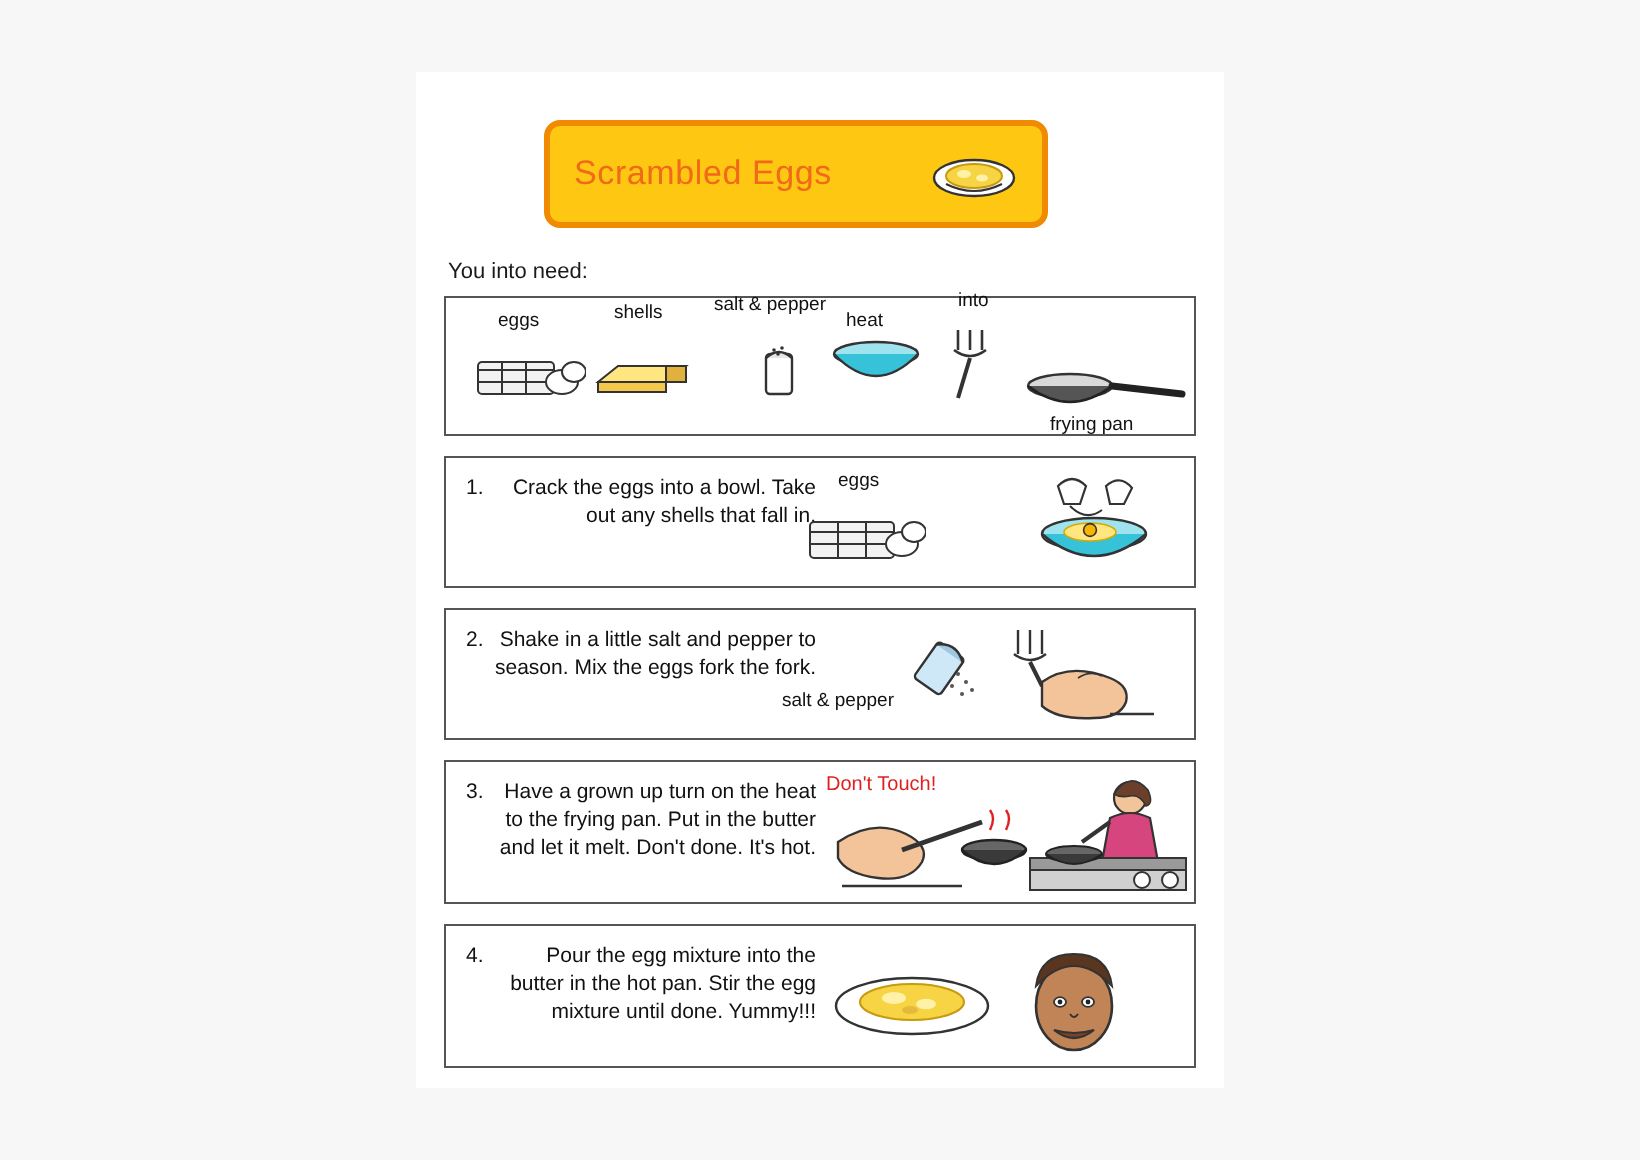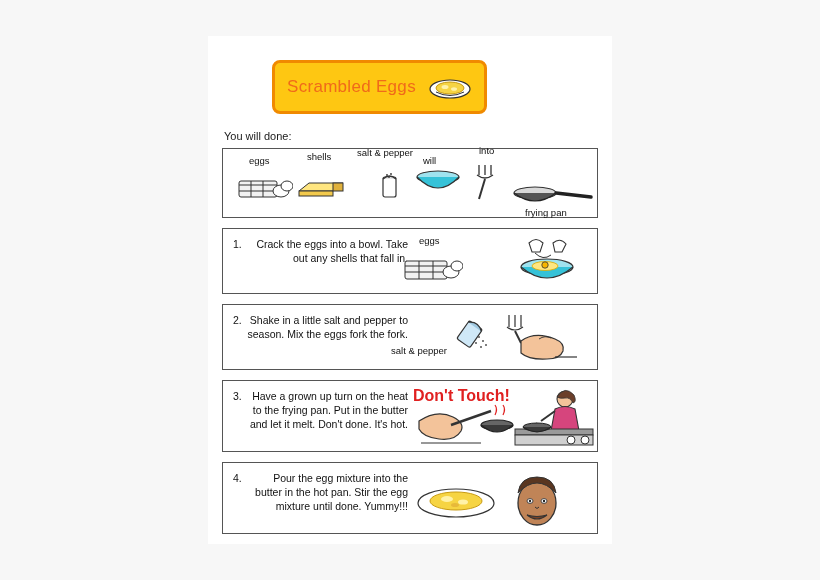--- a/index.html
+++ b/index.html
@@ -18,21 +18,21 @@
     width: 404px;
     height: 508px;
     background: #ffffff;
     box-sizing: border-box;
   }
   
   .title-banner {
     position: absolute;
     left: 64px;
     top: 24px;
-    width: 215px;
+    width: 252px;
     height: 54px;
     background: #fec712;
     border: 3px solid #f08a00;
     border-radius: 8px;
     box-sizing: border-box;
     display: flex;
     align-items: center;
     padding: 0 12px;
   }
   .title-text {
@@ -93,22 +93,22 @@
   .cap {
     position: absolute;
     font-size: 9.5px;
     color: #111;
     white-space: nowrap;
   }
   
   .art { position: absolute; }
   .dont-touch {
     position: absolute;
-    font-size: 16px;
-    font-weight: bold;
+    font-size: 10px;
+    font-weight: normal;
     color: #e02020;
     white-space: nowrap;
   }
 </style>
 </head>
 <body>
 
 <div id="page">
 
   <div class="title-banner">
@@ -117,21 +117,21 @@
       <svg width="44" height="26" viewBox="0 0 44 26">
         <ellipse cx="22" cy="15" rx="20" ry="9" fill="#ffffff" stroke="#333" stroke-width="1.2"></ellipse>
         <ellipse cx="22" cy="14" rx="14" ry="6" fill="#f6d443" stroke="#c89a10" stroke-width="1"></ellipse>
         <ellipse cx="17" cy="13" rx="3.5" ry="2" fill="#fff2a8"></ellipse>
         <ellipse cx="26" cy="15" rx="3" ry="1.8" fill="#fff2a8"></ellipse>
         <path d="M8 18 Q22 25 36 18" fill="none" stroke="#333" stroke-width="1"></path>
       </svg>
     </span>
   </div>
 
-  <div class="need-label">You will done:</div>
+  <div class="need-label">You into need:</div>
 
   <div class="box" id="box-need">
 
     <span class="cap" style="left:26px; top:6px;">eggs</span>
     <span class="art" style="left:14px; top:22px;">
       <svg width="56" height="30" viewBox="0 0 56 30">
         <g stroke="#333" stroke-width="1" fill="#f2f2f2">
           <rect x="2" y="10" width="38" height="16" rx="2"></rect>
           <path d="M2 14 h38 M2 20 h38 M14 10 v16 M26 10 v16"></path>
         </g>
@@ -153,21 +153,21 @@
     <span class="art" style="left:152px; top:18px;">
       <svg width="28" height="34" viewBox="0 0 28 34">
         <rect x="8" y="10" width="13" height="20" rx="2" fill="#fff" stroke="#333" stroke-width="1.2"></rect>
         <path d="M8 12 q6.5 -6 13 0" fill="#e6e6e6" stroke="#333" stroke-width="1.2"></path>
         <circle cx="12" cy="8" r="0.9" fill="#333"></circle>
         <circle cx="16" cy="7" r="0.9" fill="#333"></circle>
         <circle cx="14" cy="10" r="0.9" fill="#333"></circle>
       </svg>
     </span>
 
-    <span class="cap" style="left:200px; top:6px;">will</span>
+    <span class="cap" style="left:200px; top:6px;">heat</span>
     <span class="art" style="left:190px; top:20px;">
       <svg width="50" height="30" viewBox="0 0 50 30">
         <ellipse cx="25" cy="8" rx="21" ry="6" fill="#9fe3ef" stroke="#333" stroke-width="1.2"></ellipse>
         <path d="M4 8 Q25 30 46 8" fill="#36c2d8" stroke="#333" stroke-width="1.2"></path>
       </svg>
     </span>
 
     <span class="cap" style="left:256px; top:-4px;">into</span>
     <span class="art" style="left:248px; top:12px;">
       <svg width="34" height="40" viewBox="0 0 34 40">

